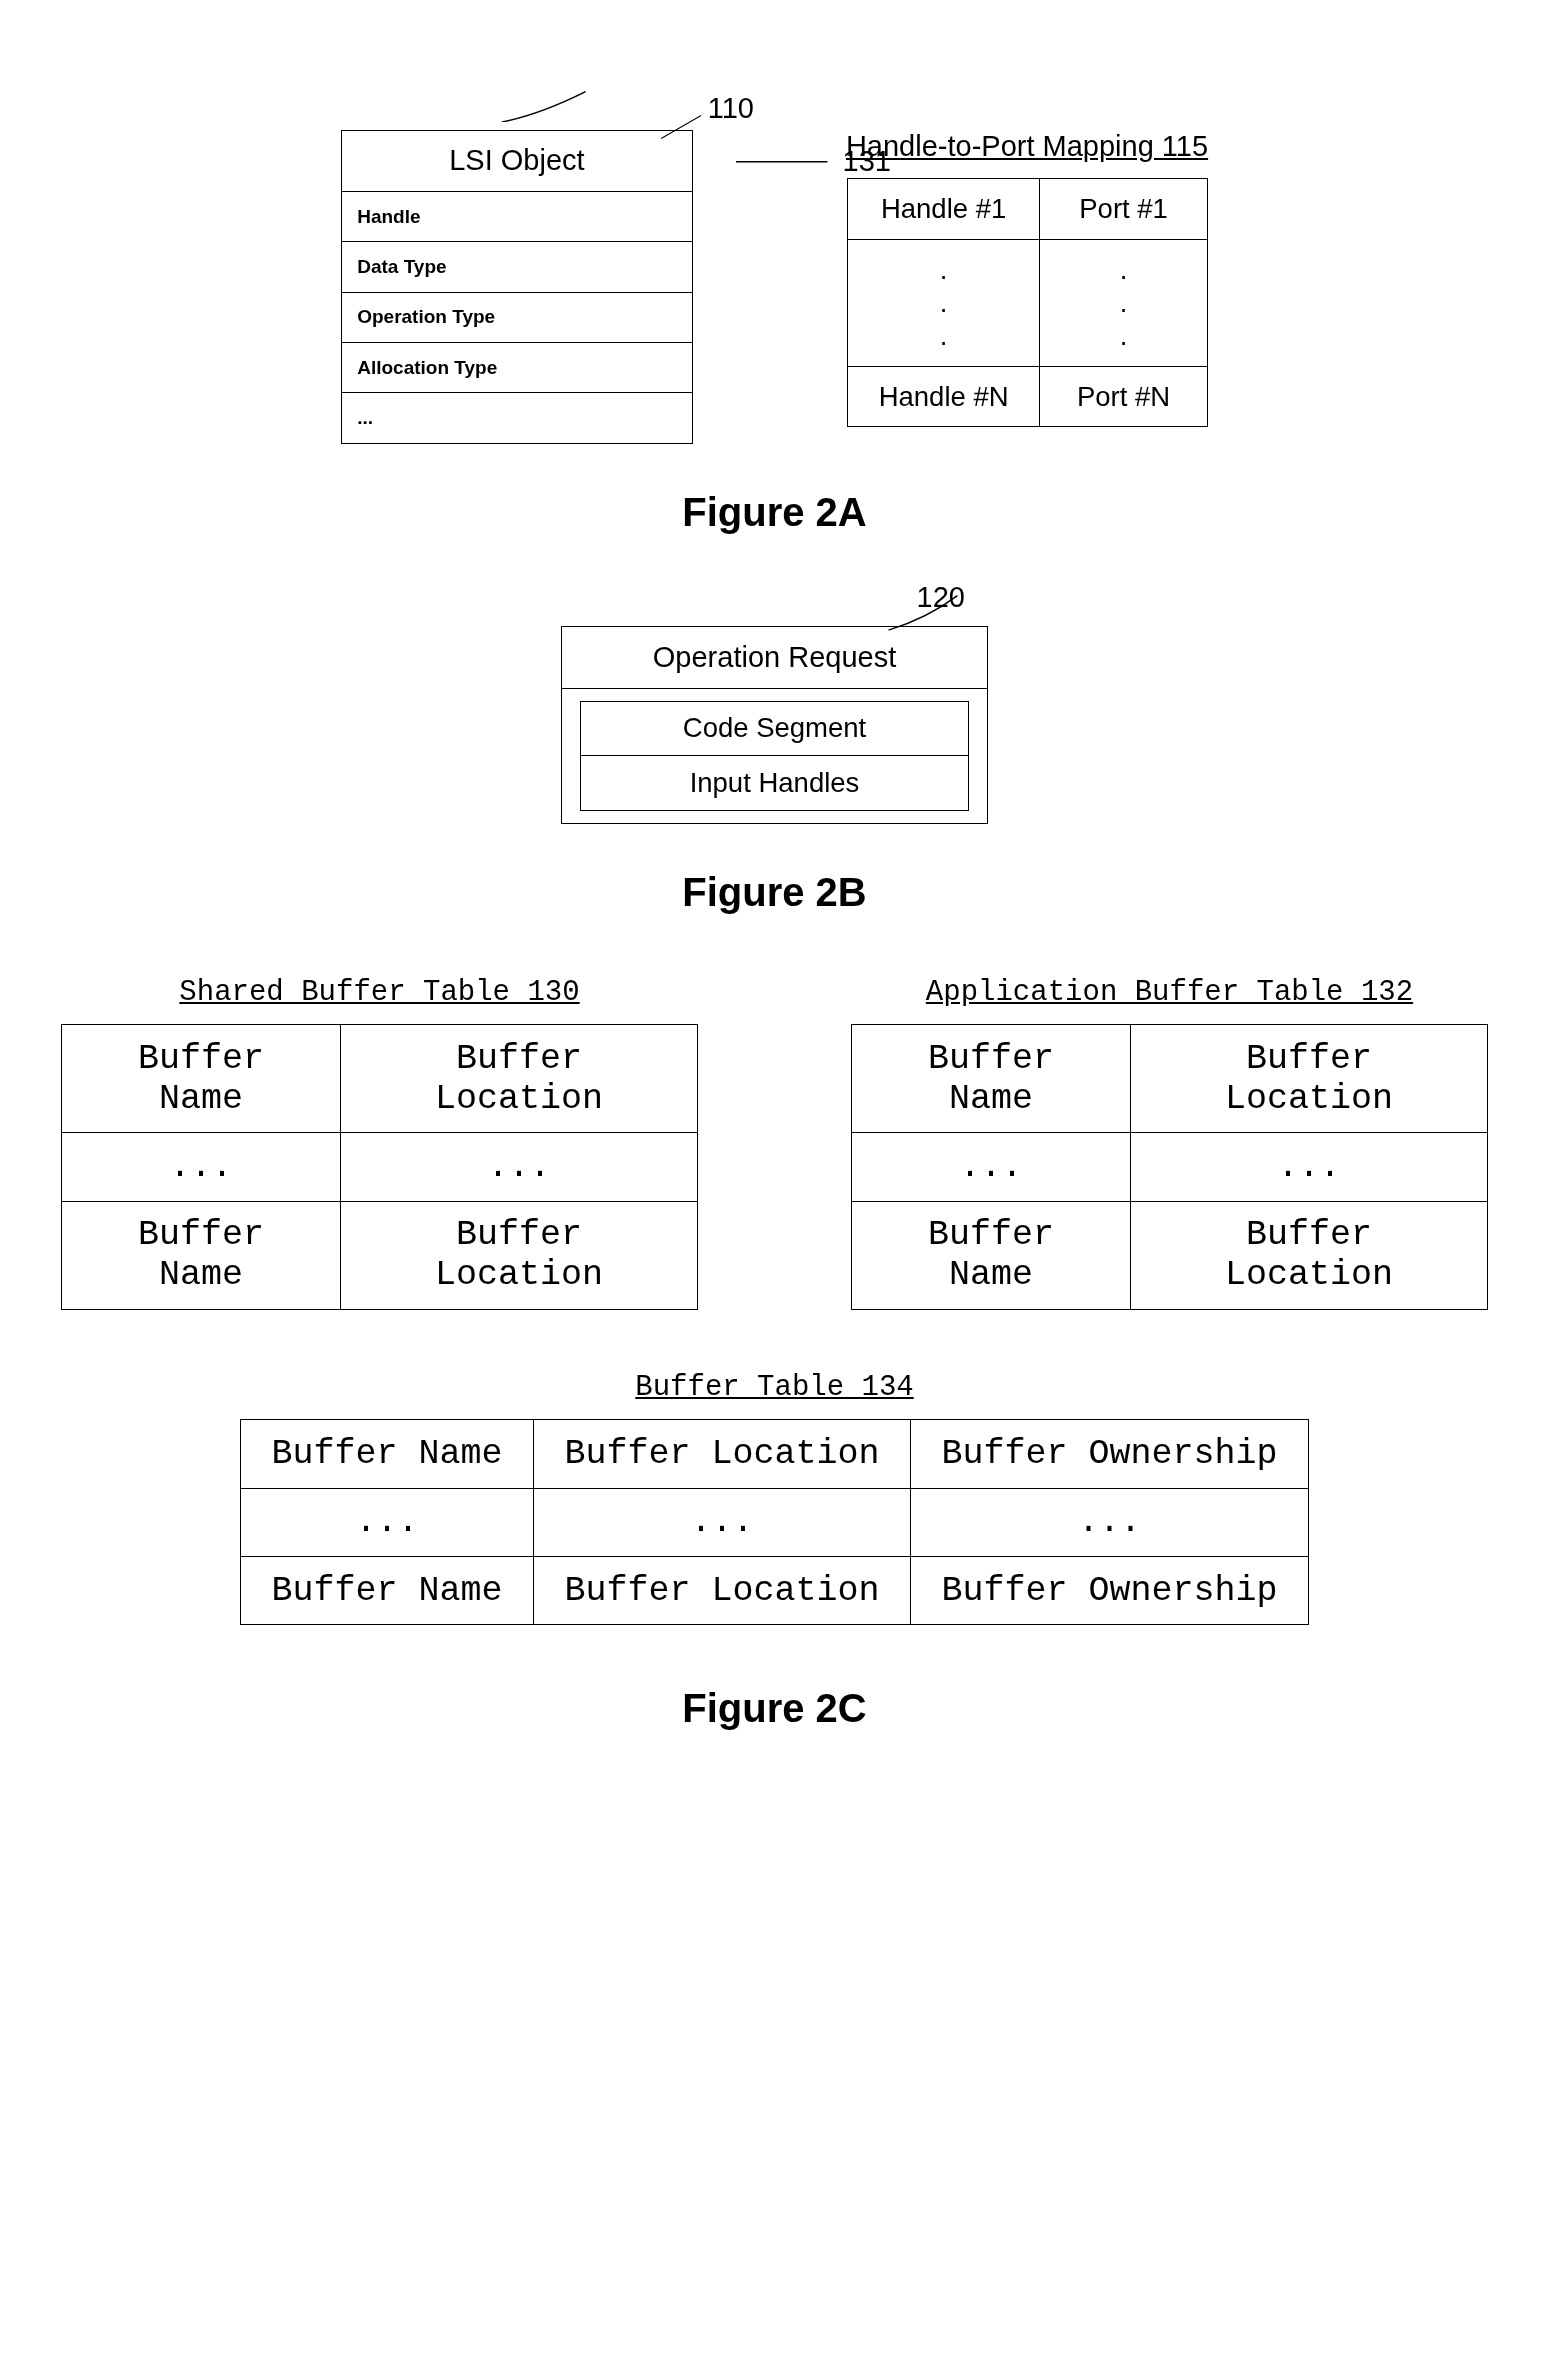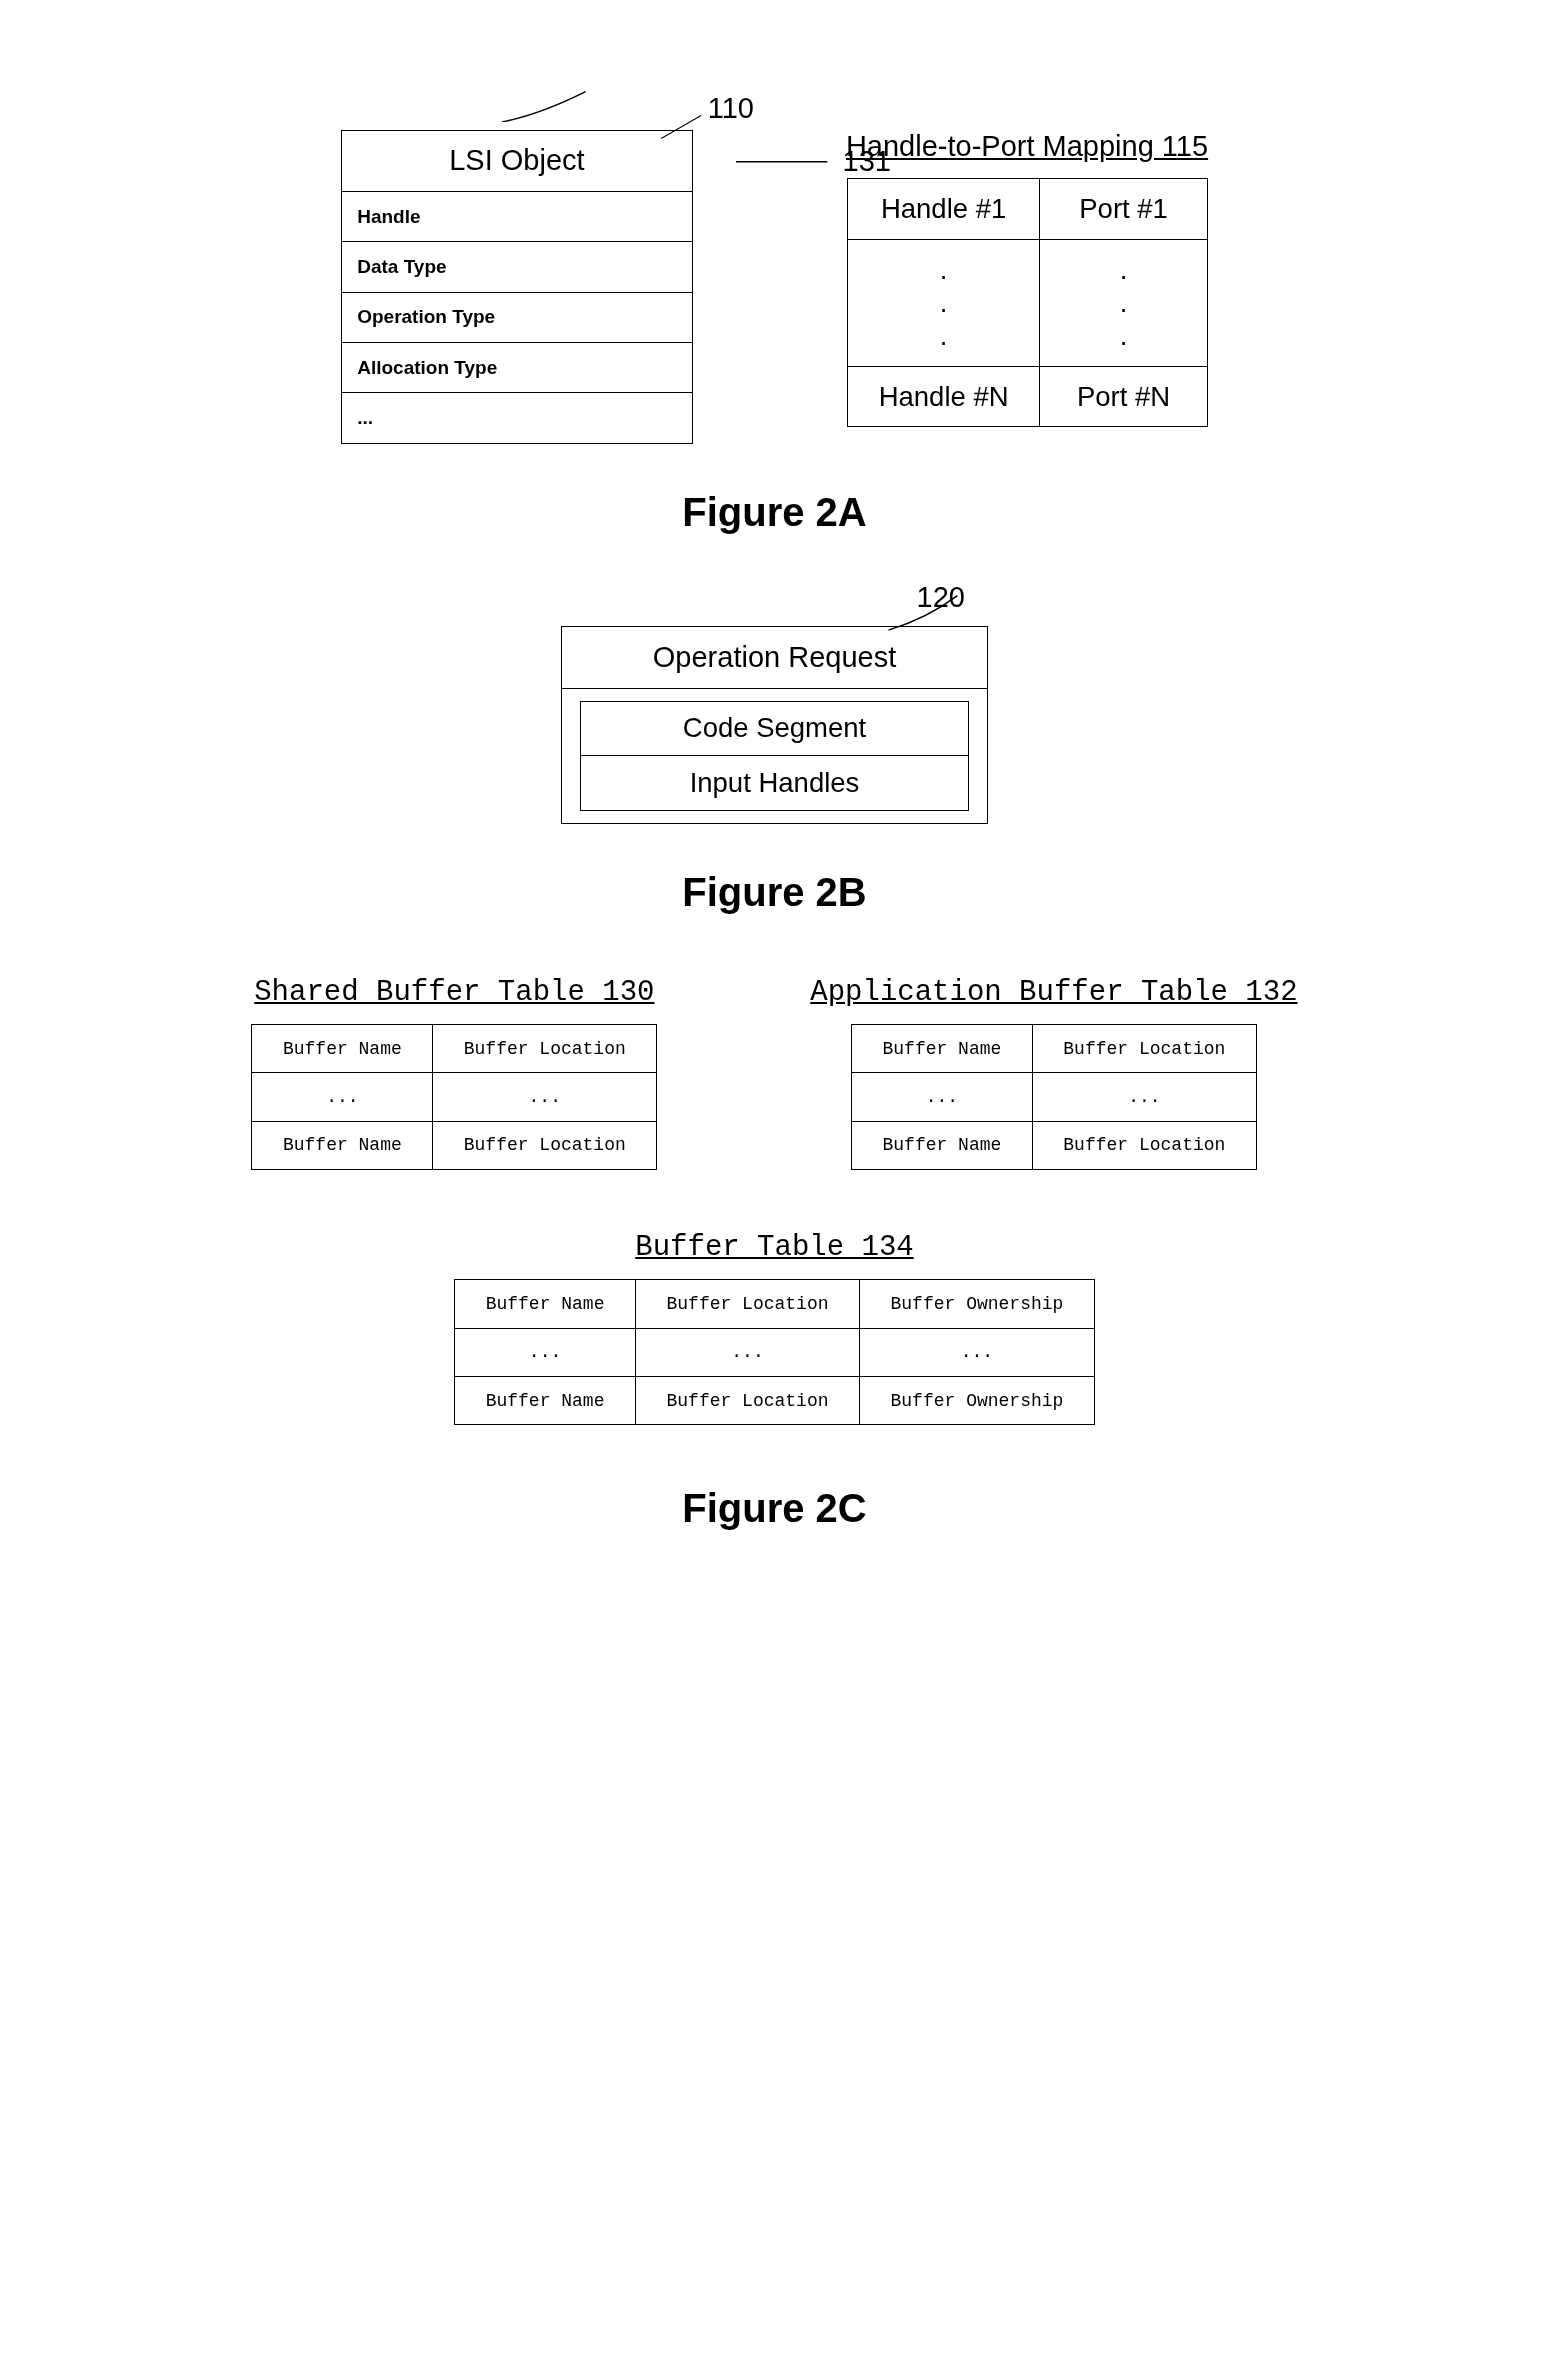--- a/index.html
+++ b/index.html
@@ -189,21 +189,21 @@
       text-decoration: underline;
       margin-bottom: 15.3px;
     }
     .buffer-table {
       border-collapse: collapse;
       border: 1.5px solid #000;
     }
     .buffer-table td {
       border: 1.5px solid #000;
       padding: 13.7px 30.5px;
-      font-size: 18px;
+      font-size: 35px;
       text-align: center;
       min-width: 168px;
     }
     .buffer-table-3col td {
       min-width: 168px;
     }
   </style>
 </head>
 <body>
 

